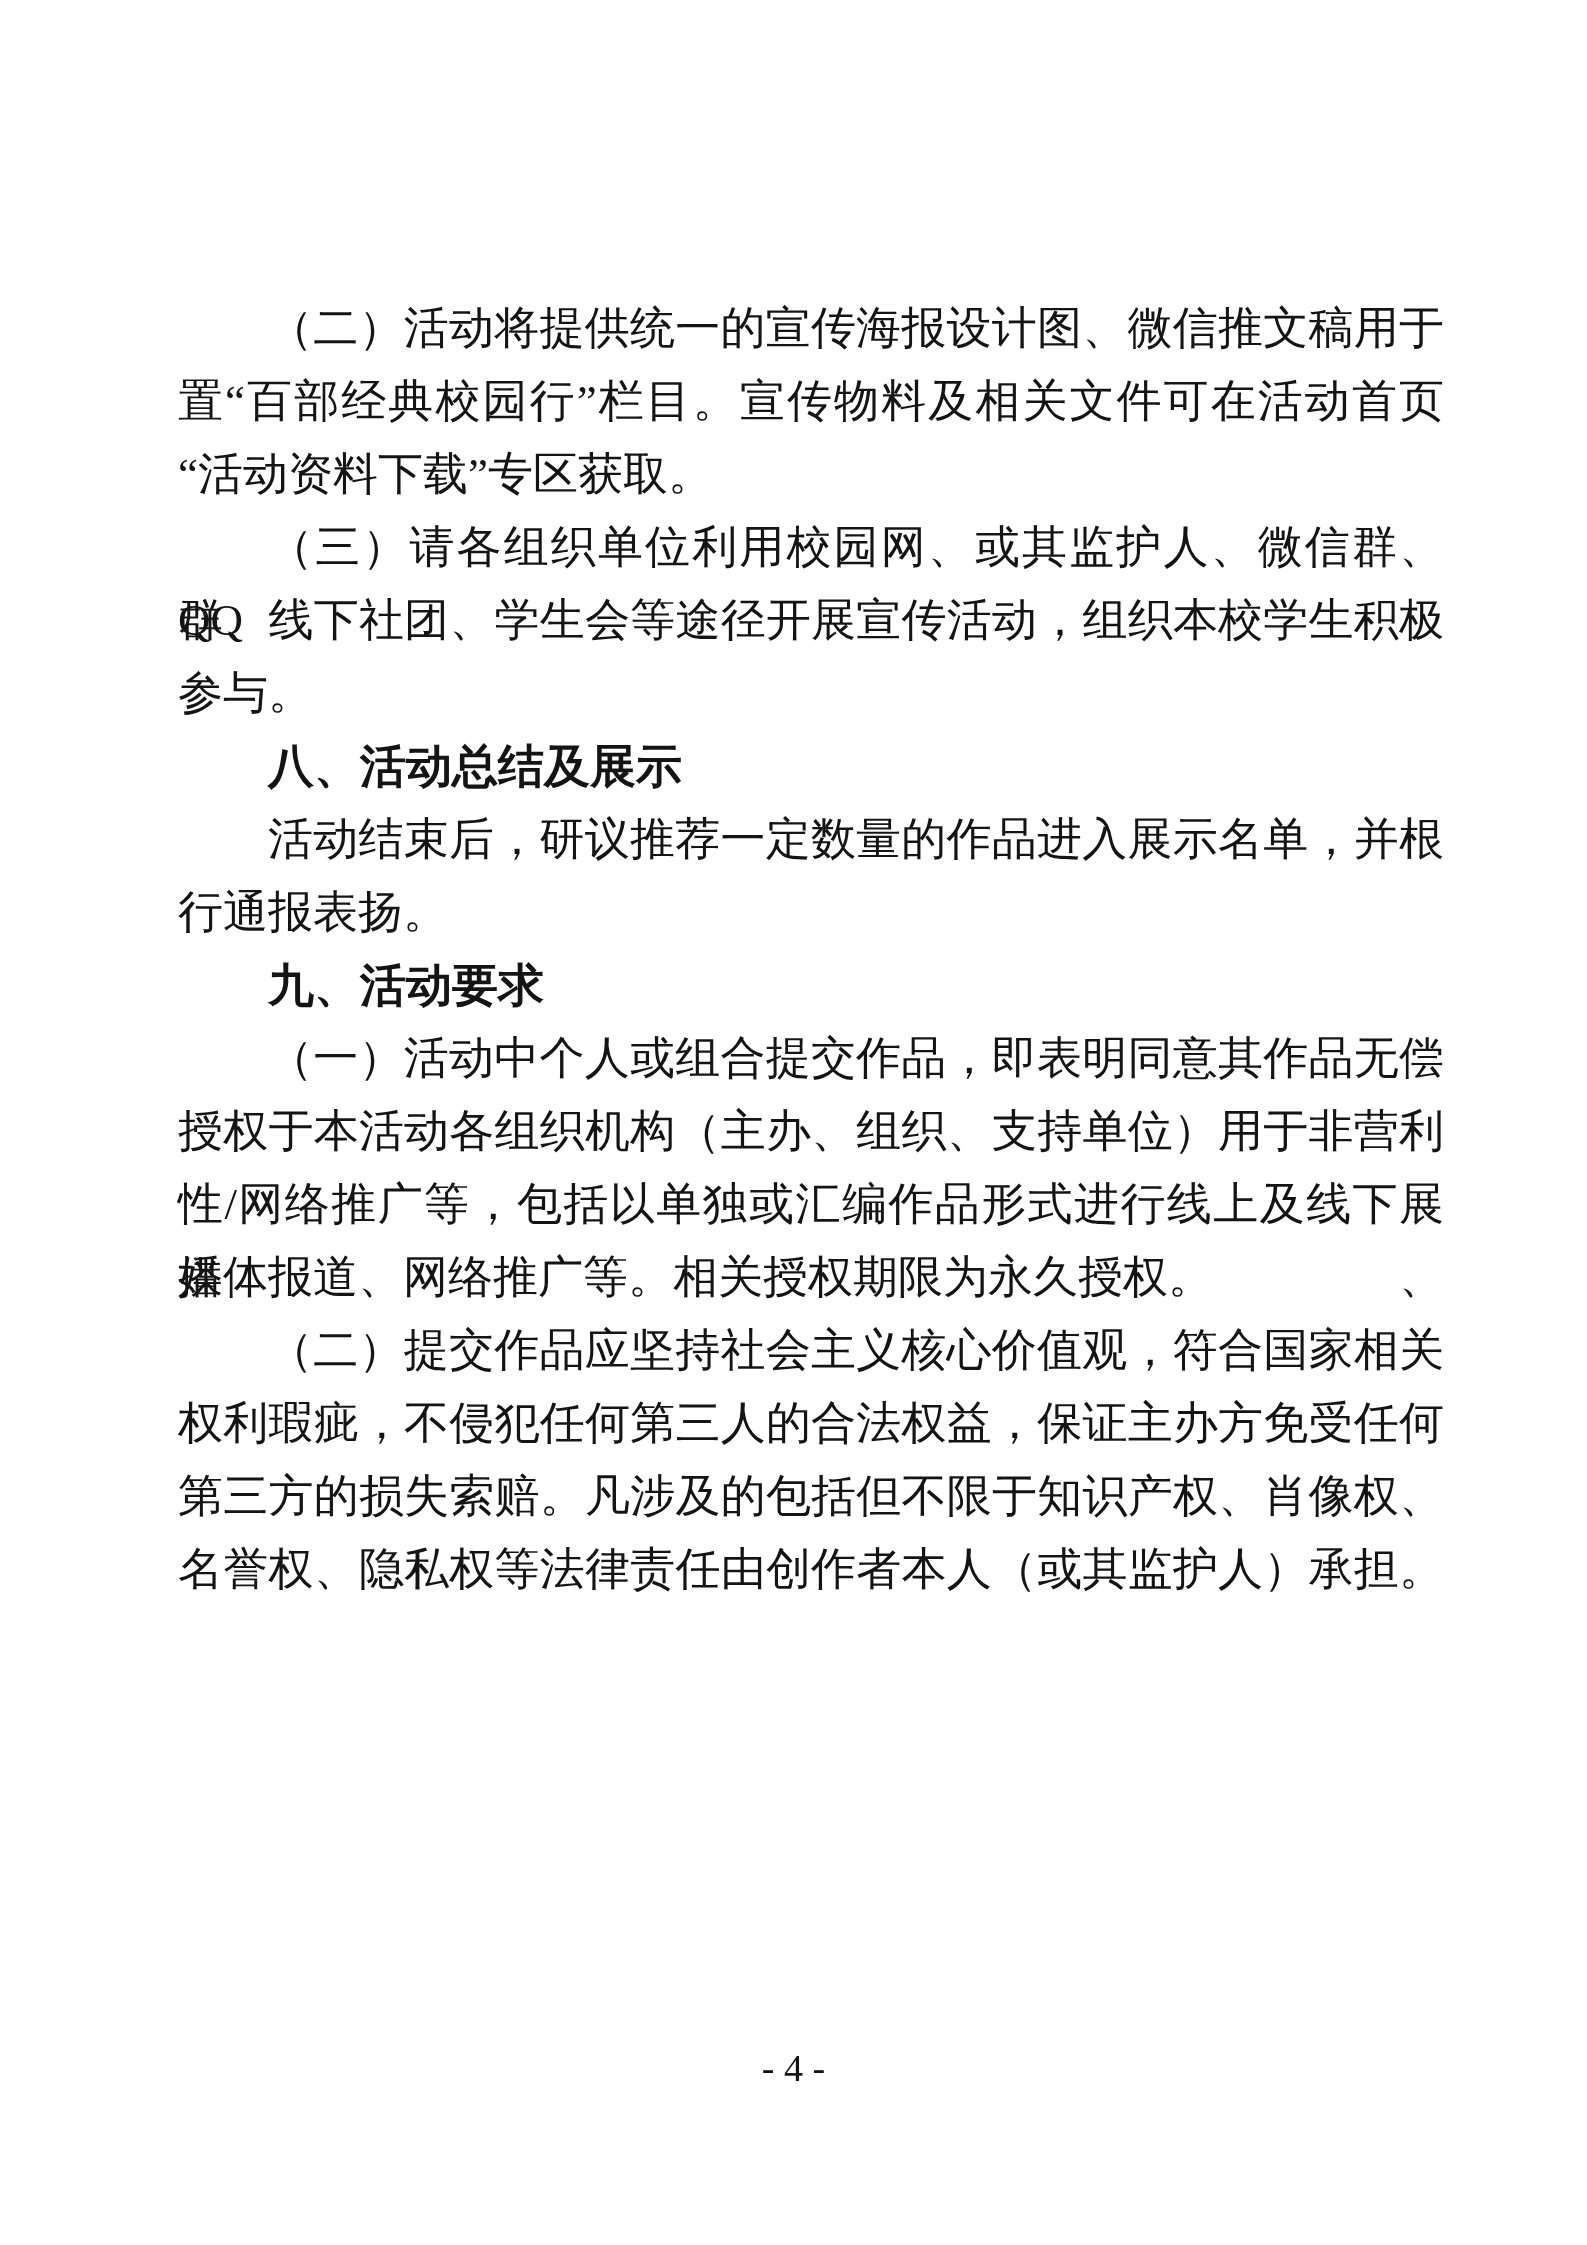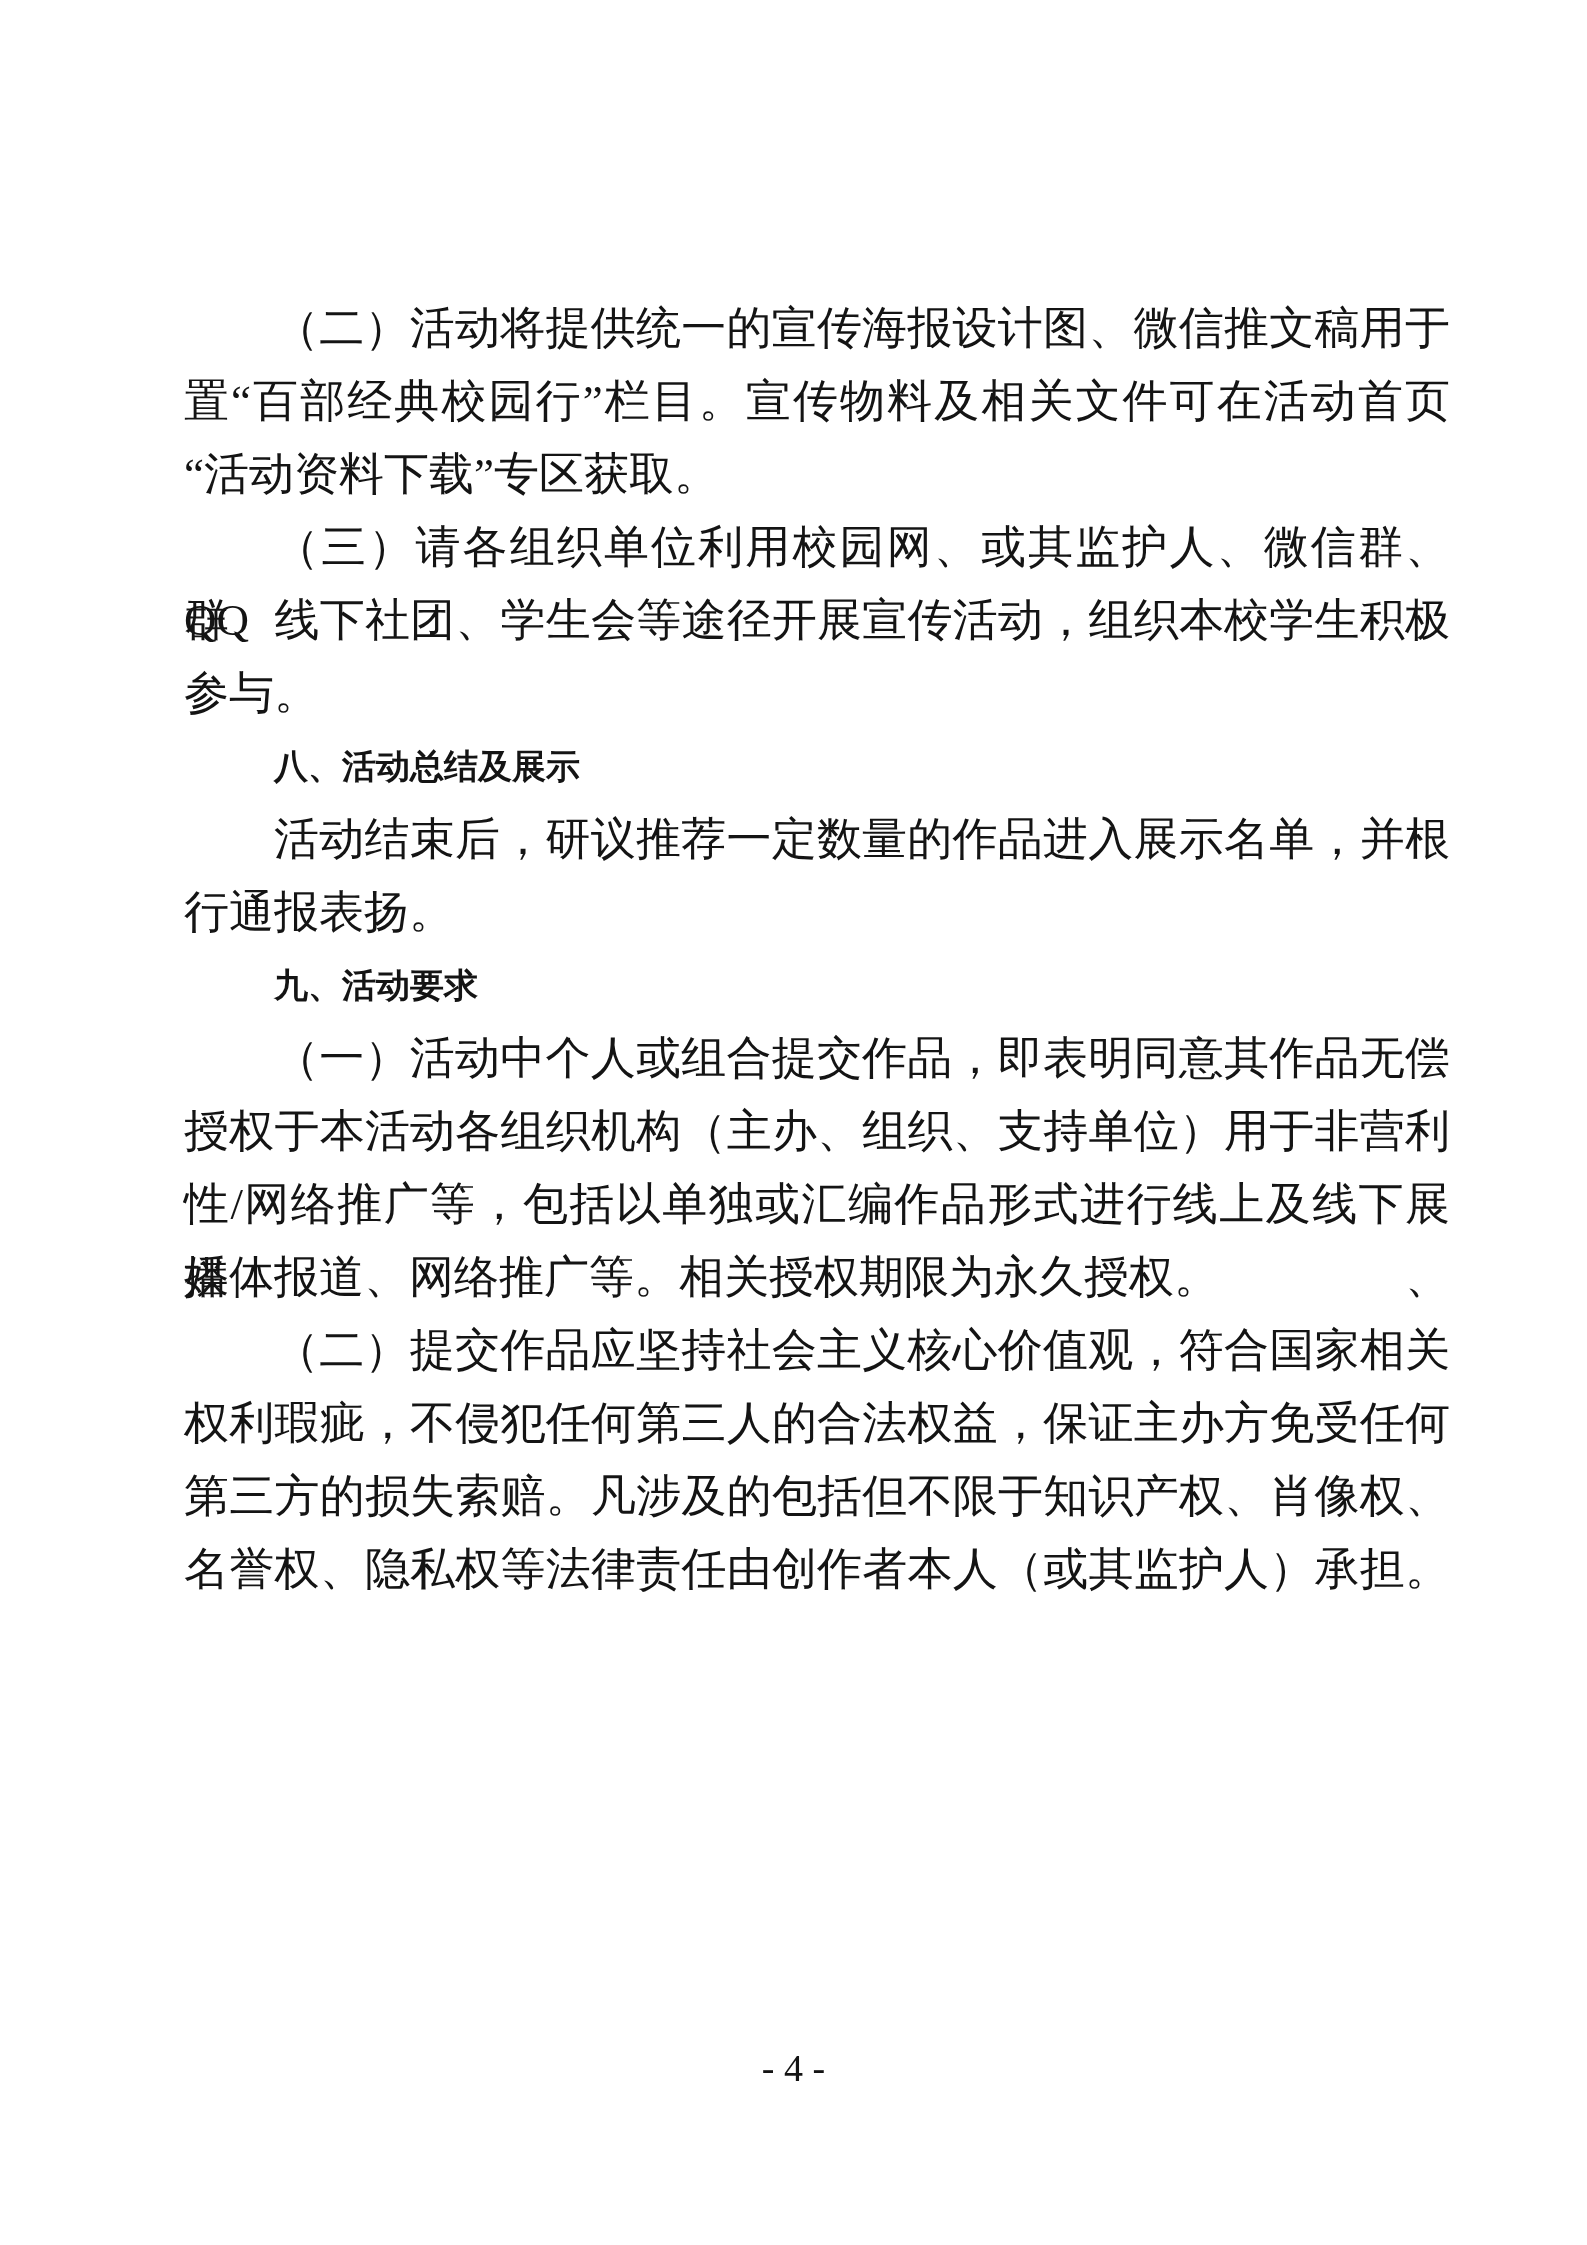--- a/index.html
+++ b/index.html
@@ -7,40 +7,40 @@
     position: relative;
     width: 1587px;
     height: 2245px;
     background: #ffffff;
     overflow: hidden;
     font-family: "Liberation Serif", serif;
     color: #141414;
   }
   .textblock {
     position: absolute;
-    left: 184px;
+    left: 178px;
     top: 292px;
     width: 1266px;
   }
   .line {
     height: 73px;
     line-height: 73px;
     font-size: 45px;
     letter-spacing: 0px;
   }
   .indent { text-indent: 90px; }
   .justify {
     text-align: justify;
     text-align-last: justify;
     text-justify: inter-character;
   }
   .heading {
     font-family: "Liberation Sans", sans-serif;
     font-weight: 700;
-    font-size: 34px;
+    font-size: 46px;
   }
   .footer {
     position: absolute;
     left: 0;
     width: 1587px;
     top: 2032px;
     height: 73px;
     line-height: 73px;
     text-align: center;
     font-size: 38px;

